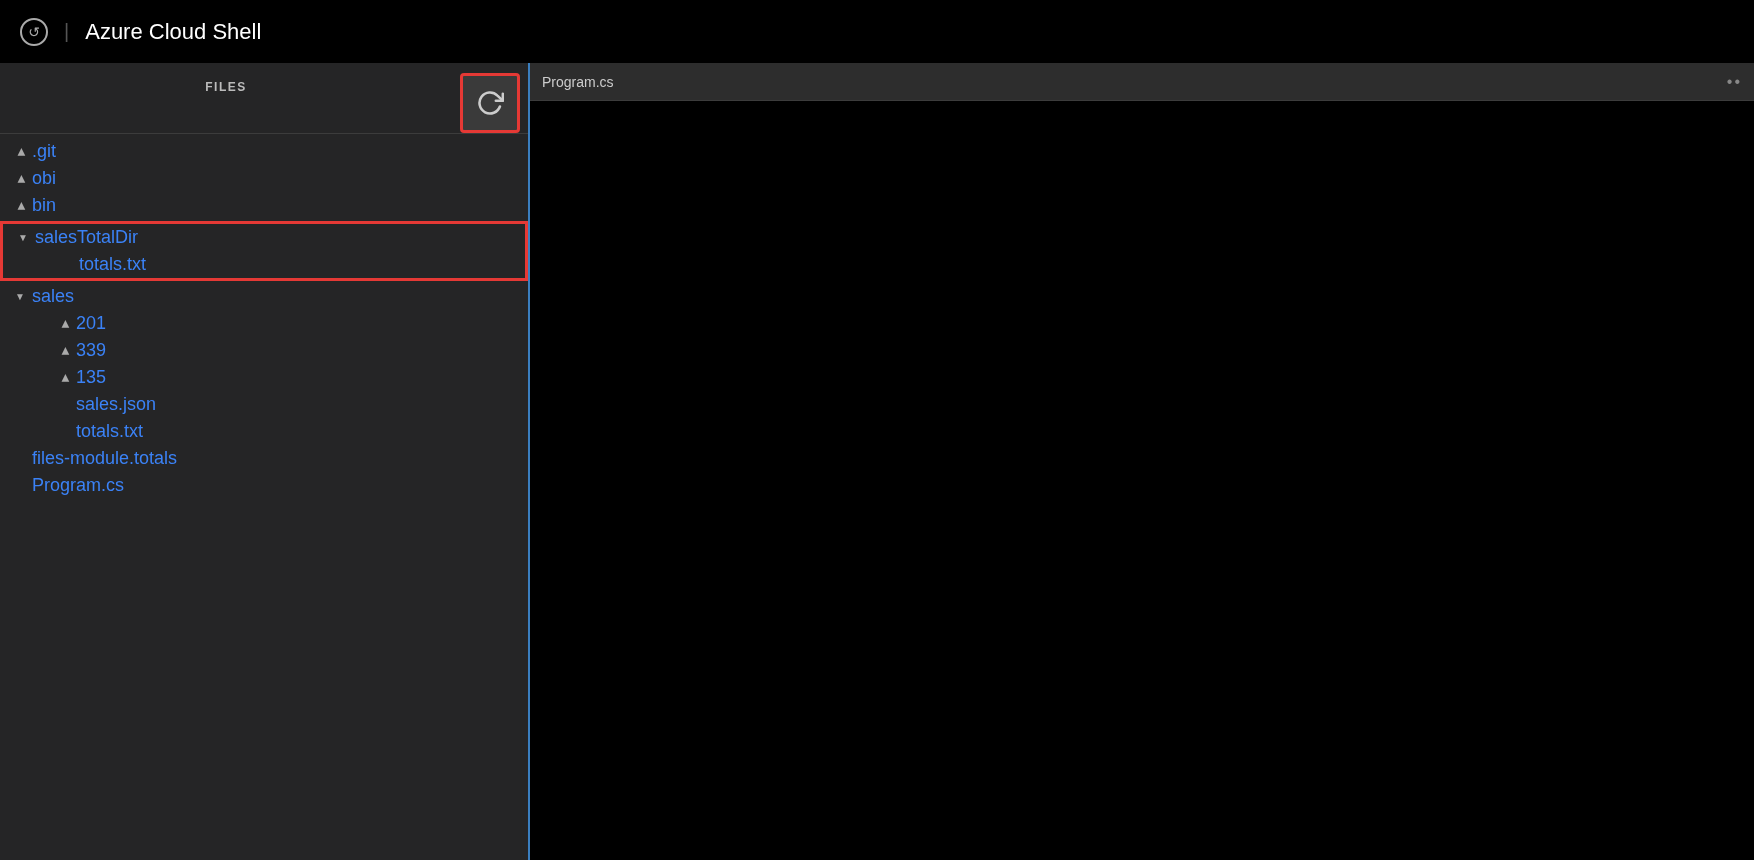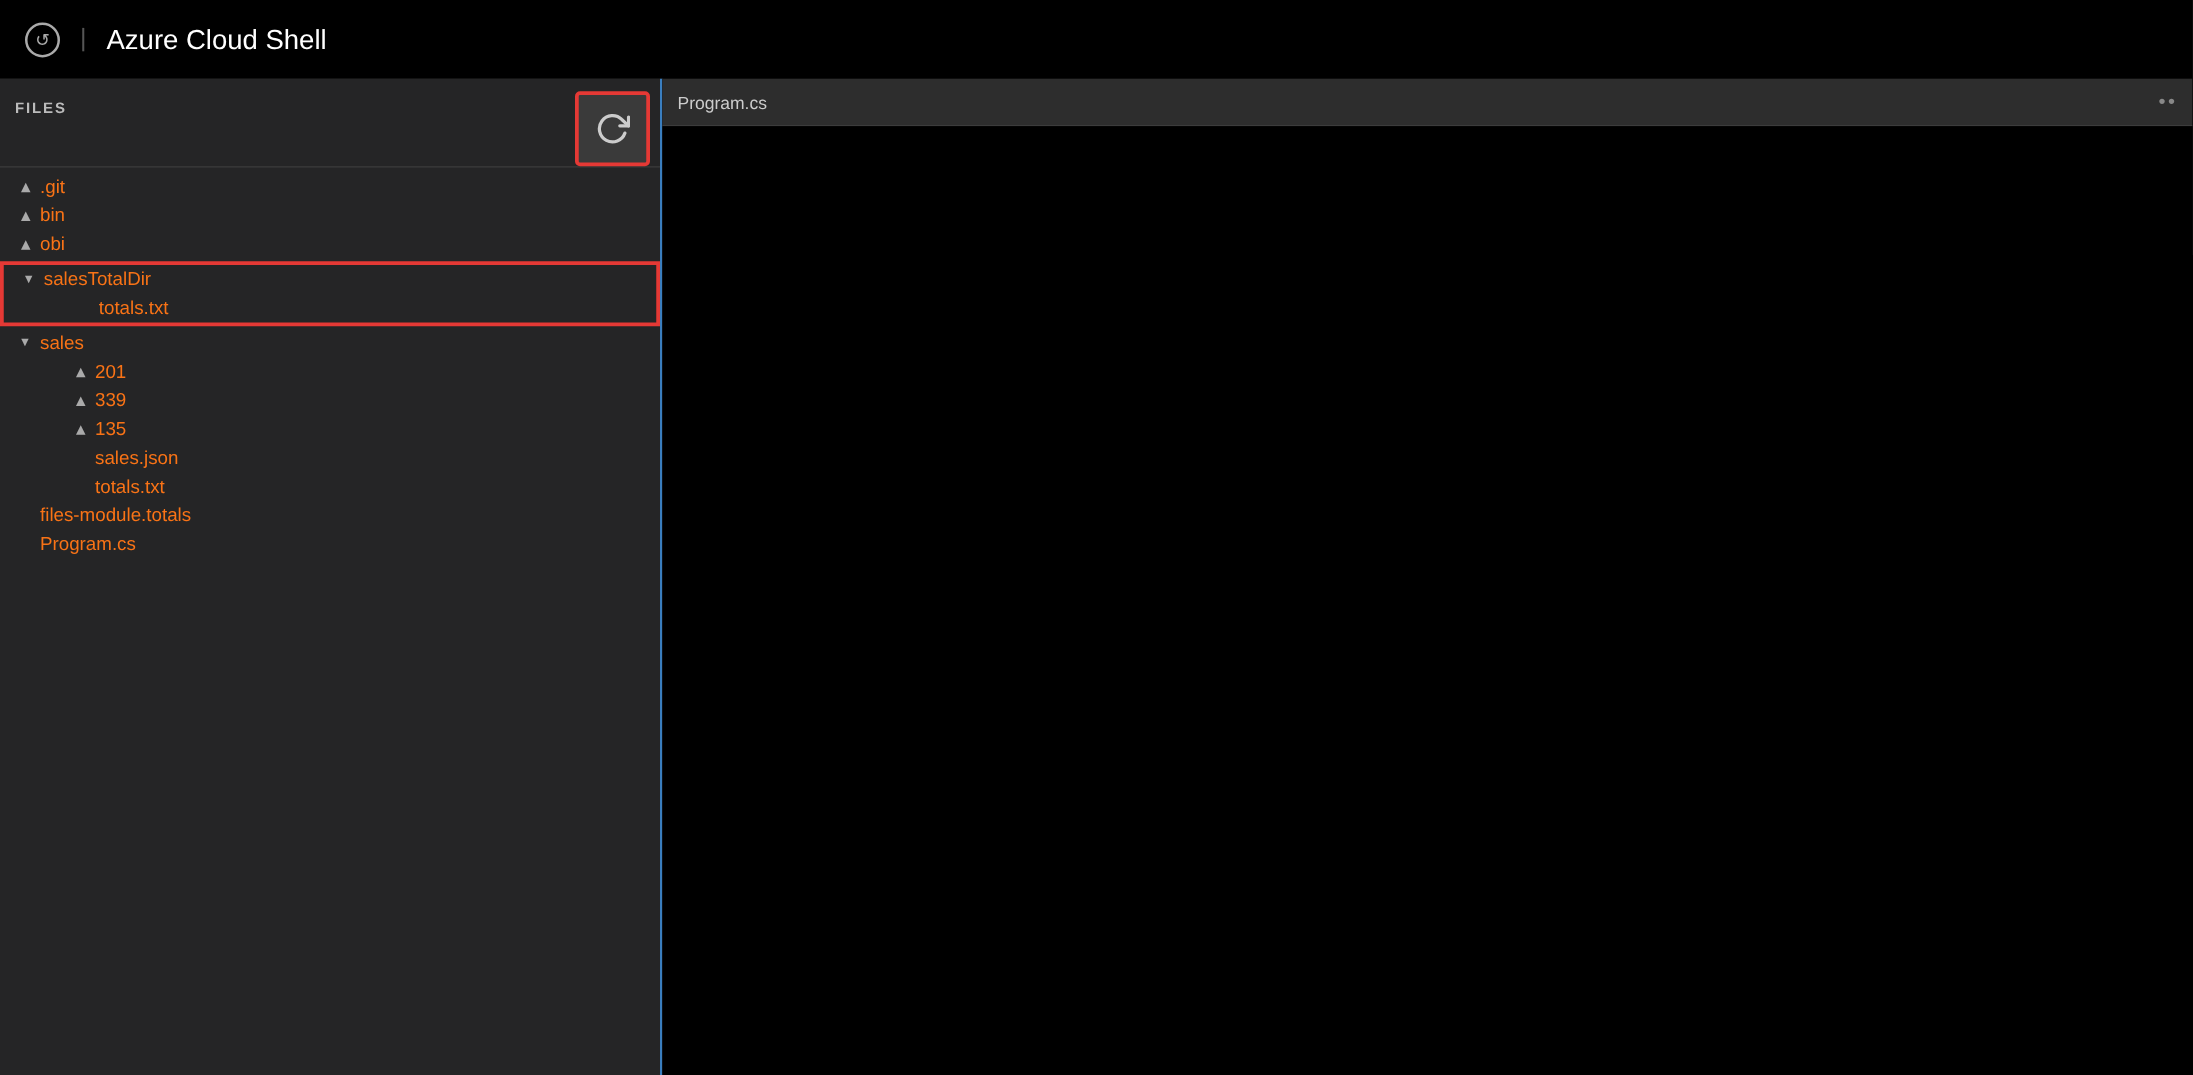--- a/index.html
+++ b/index.html
@@ -140,22 +140,22 @@
 
     .tree-arrow.expanded {
       transform: rotate(0deg);
     }
 
     .tree-arrow.collapsed {
       transform: rotate(-90deg);
     }
 
     .tree-label {
-      font-size: 15px;
-      color: #f97316;
+      font-size: 18px;
+      color: #3b82f6;
     }
 
     
     .highlighted-section {
       border: 3px solid #e53935;
       margin: 2px 0;
     }
 
     
     .editor-area {
@@ -199,20 +199,21 @@
       background: #000000;
     }
 
     
     .sidebar-top {
       display: flex;
       align-items: flex-start;
       background: #252526;
       border-bottom: 1px solid #3c3c3c;
       position: relative;
+      text-align: center;
     }
 
     .sidebar-label-area {
       flex: 1;
       padding: 14px 12px 8px 12px;
     }
 
     .refresh-area {
       padding: 0 8px;
       display: flex;
@@ -248,26 +249,26 @@
 
     <div class="file-tree">
 
       <div class="tree-item tree-indent-0">
         <span class="tree-arrow collapsed">▶</span>
         <span class="tree-label">.git</span>
       </div>
 
       <div class="tree-item tree-indent-0">
         <span class="tree-arrow collapsed">▶</span>
+        <span class="tree-label">obi</span>
+      </div>
+
+      <div class="tree-item tree-indent-0">
+        <span class="tree-arrow collapsed">▶</span>
         <span class="tree-label">bin</span>
-      </div>
-
-      <div class="tree-item tree-indent-0">
-        <span class="tree-arrow collapsed">▶</span>
-        <span class="tree-label">obi</span>
       </div>
 
       <div class="highlighted-section">
         <div class="tree-item tree-indent-0">
           <span class="tree-arrow expanded">▼</span>
           <span class="tree-label">salesTotalDir</span>
         </div>
         <div class="tree-item tree-indent-1">
           <span class="tree-arrow" style="visibility:hidden;">▶</span>
           <span class="tree-label">totals.txt</span>

